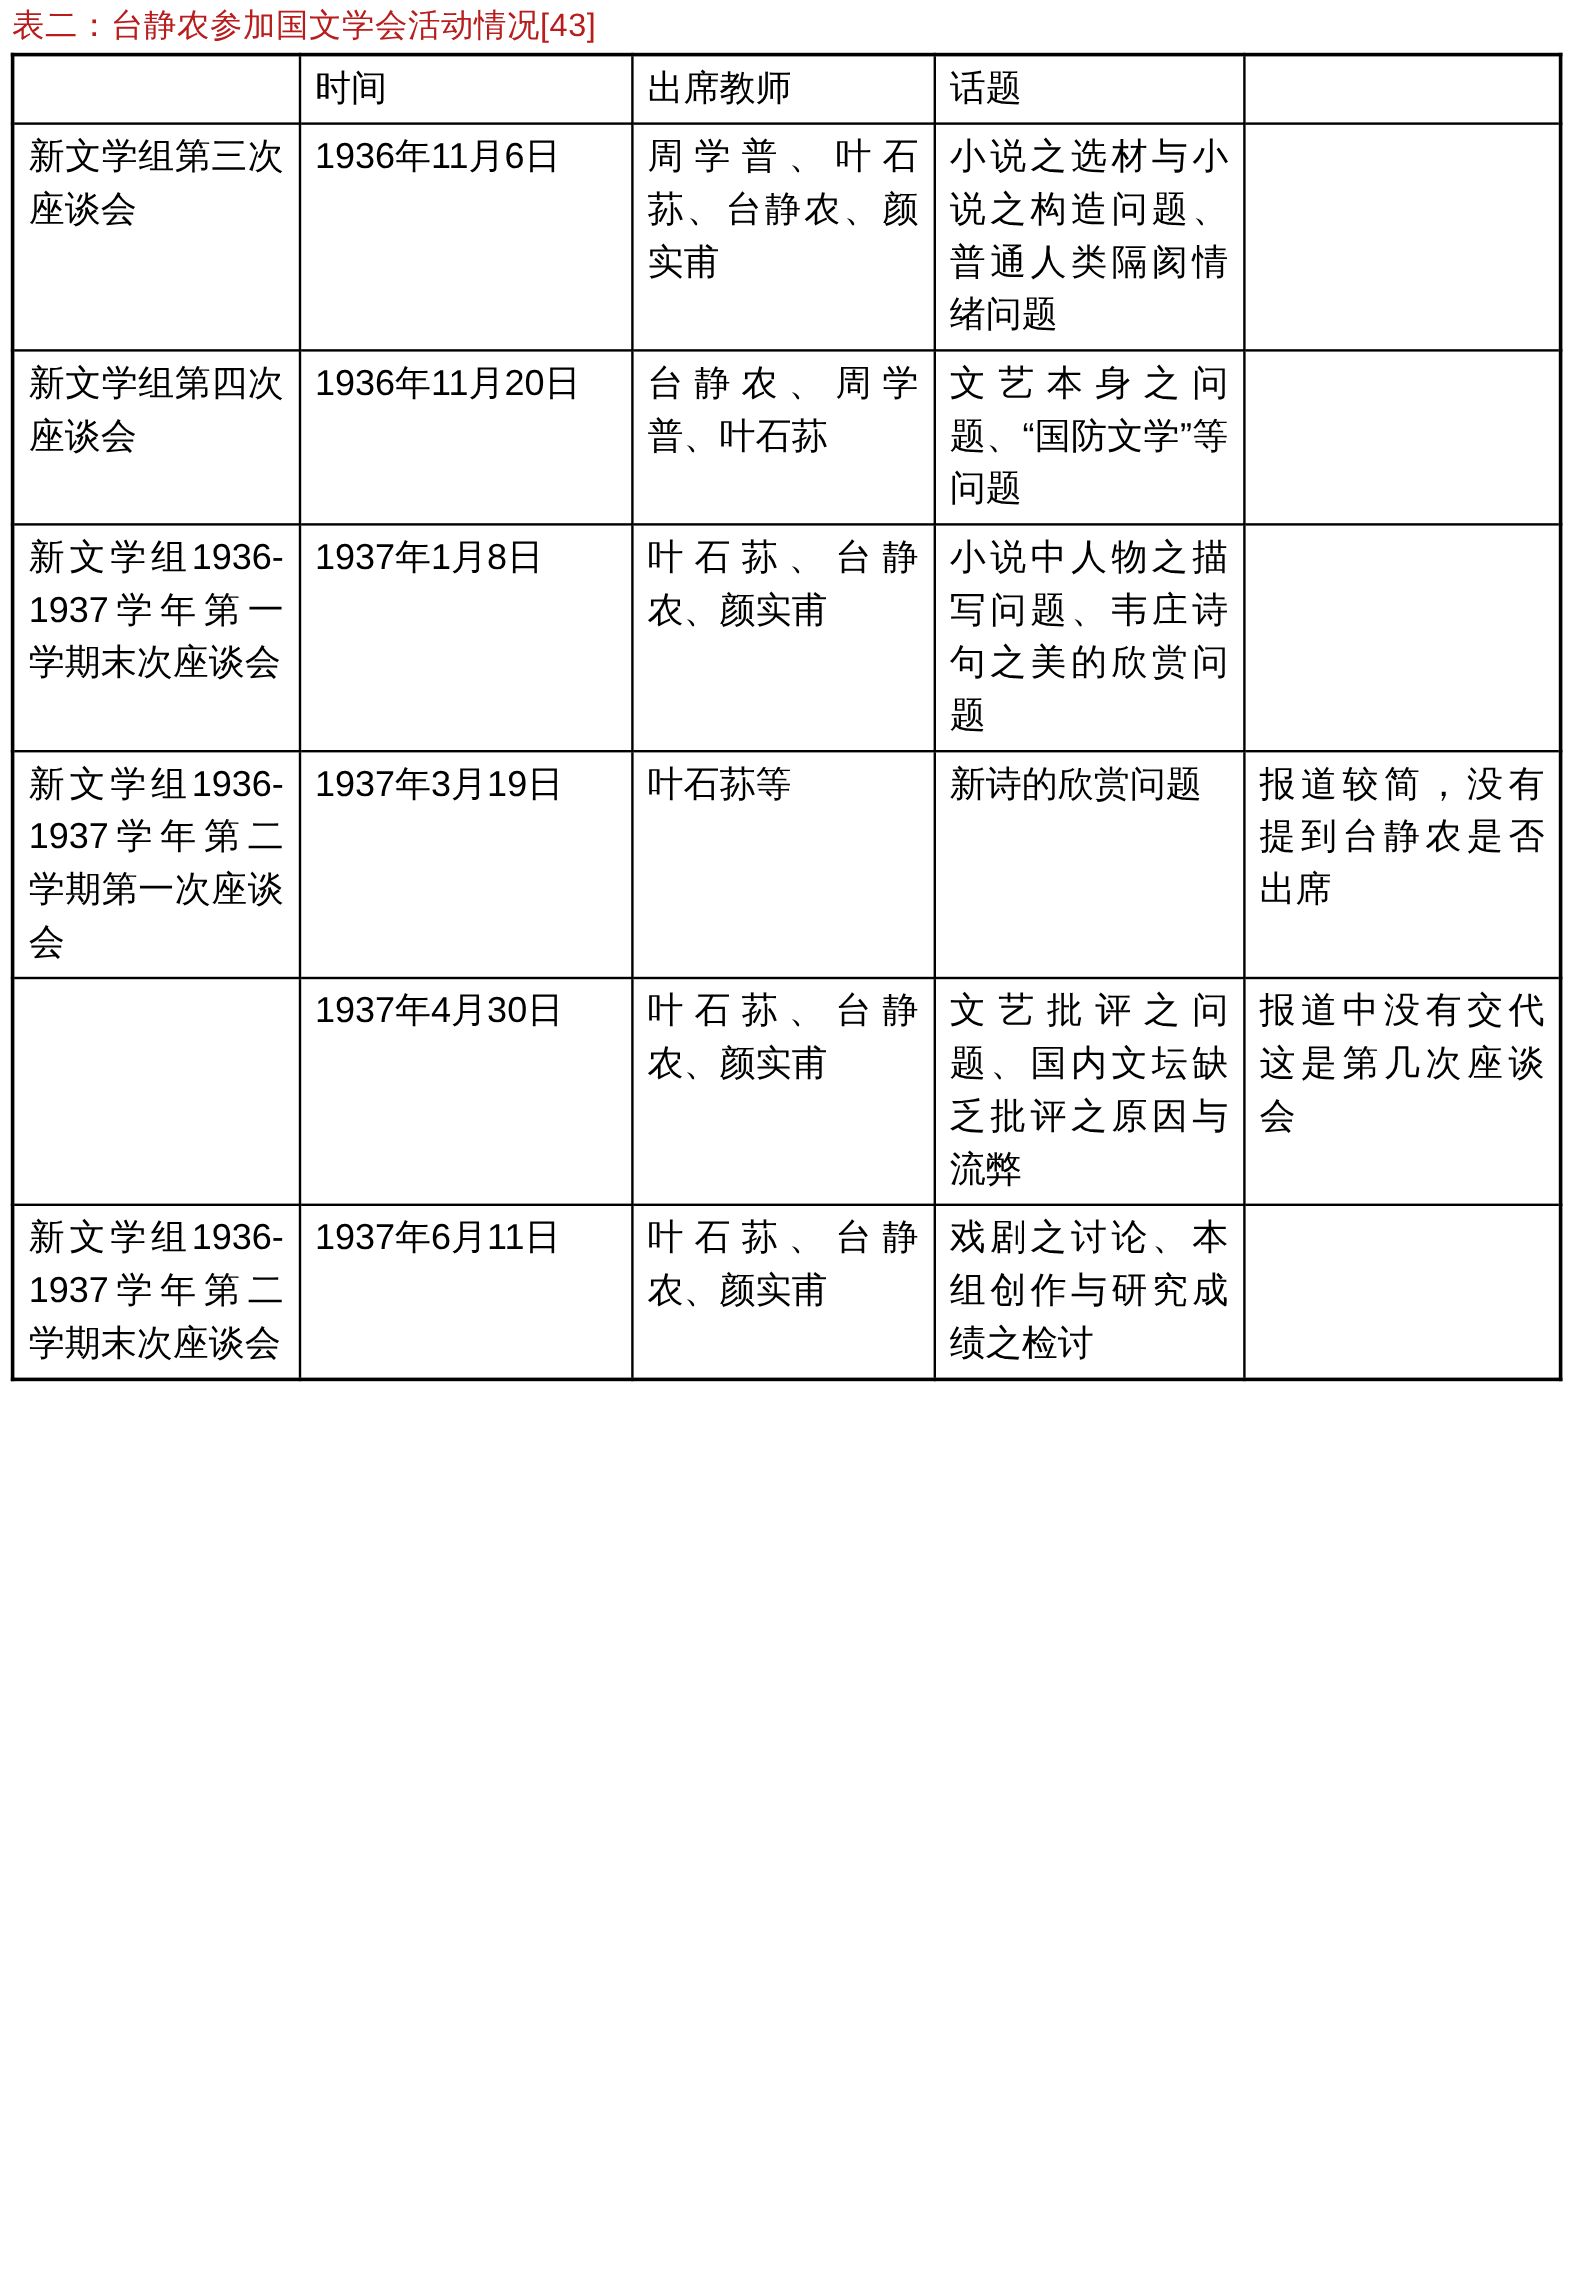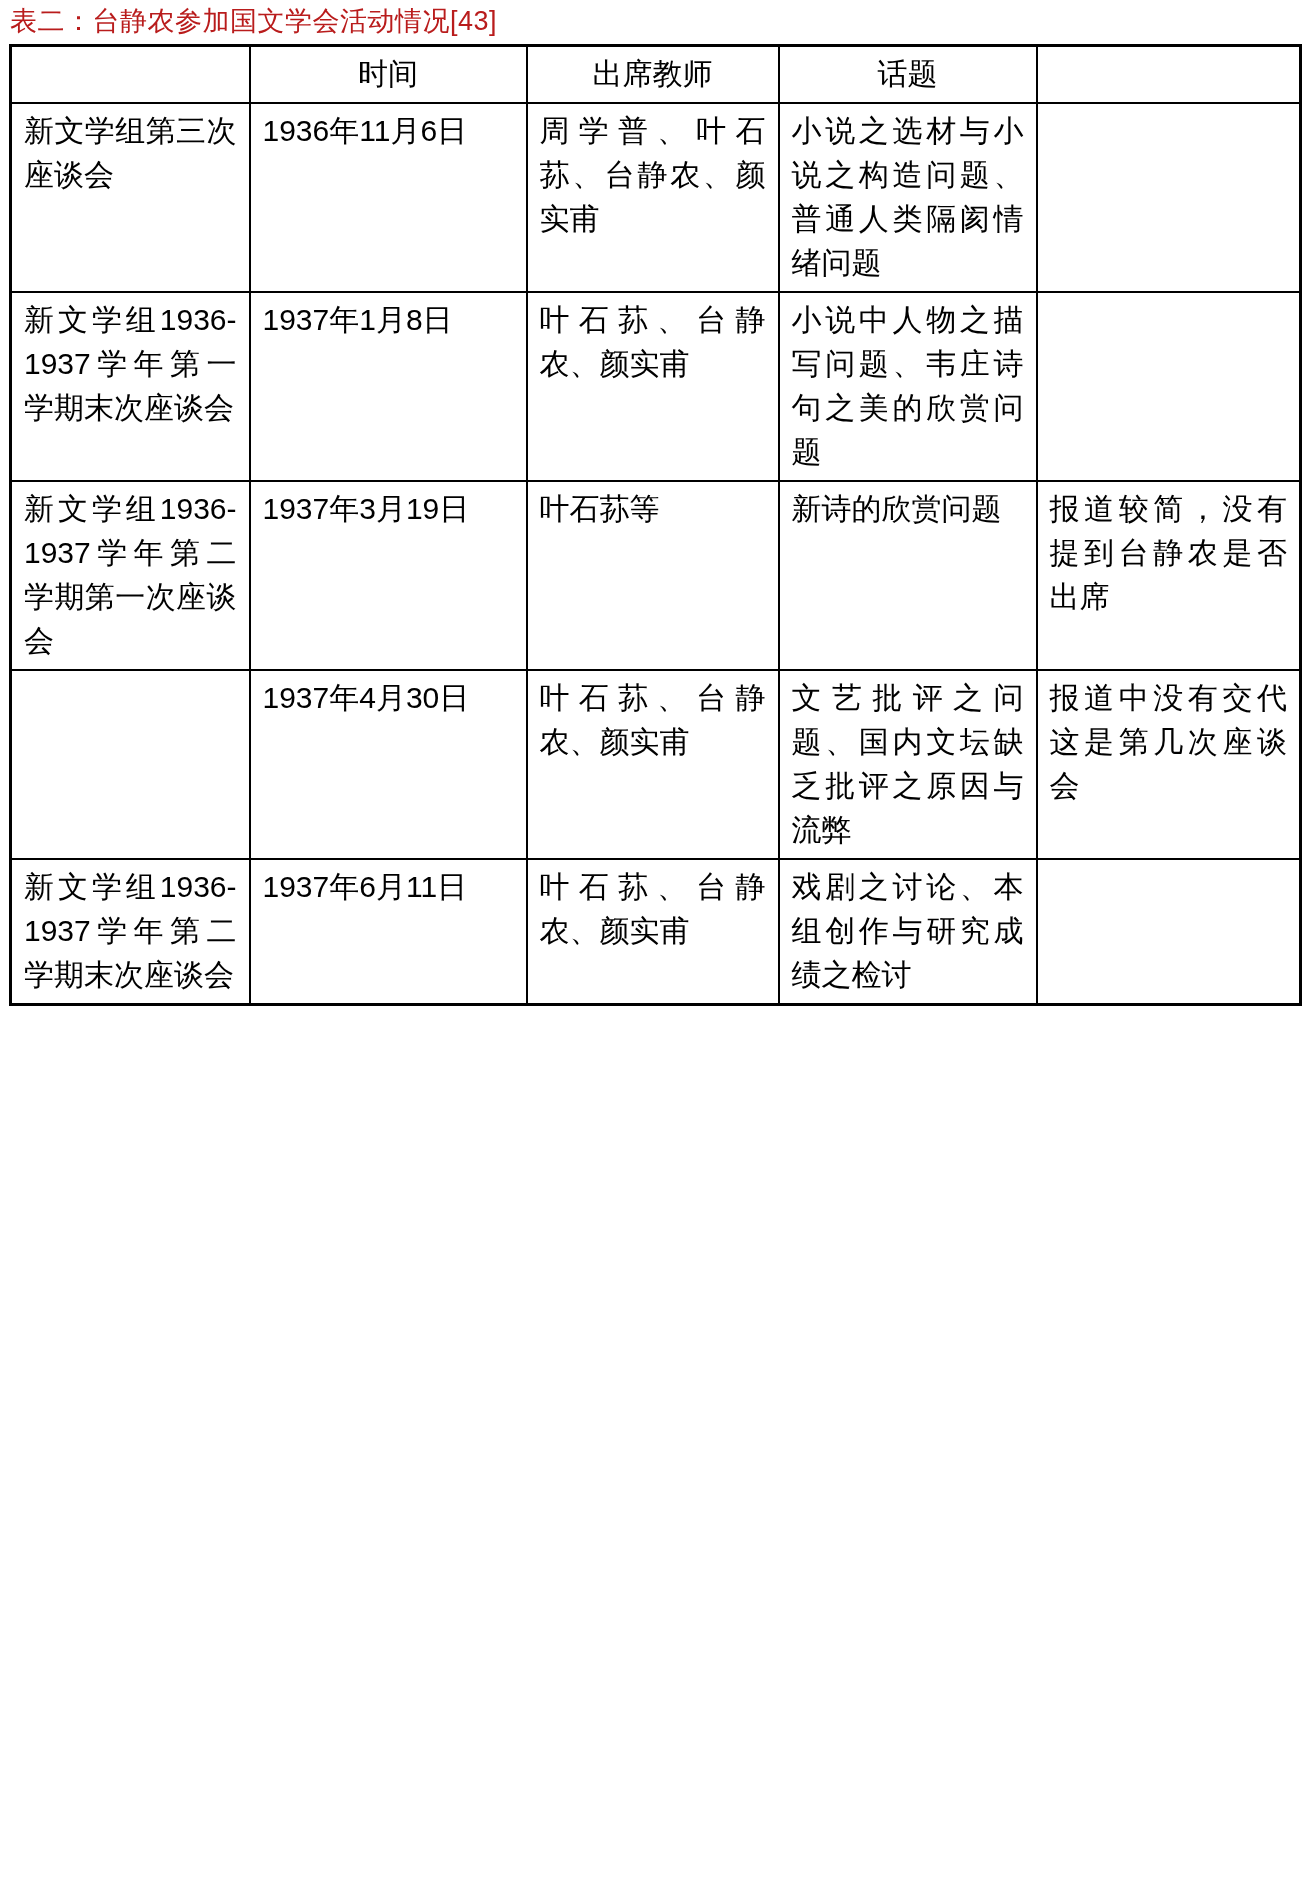--- a/index.html
+++ b/index.html
@@ -35,21 +35,21 @@
     vertical-align: top;
     font-weight: normal;
     font-size: 30px;
     line-height: 44px;
     padding: 5px 12px 6px 12px;
     text-align: justify;
     text-justify: inter-ideograph;
     overflow-wrap: break-word;
   }
   table.activity thead th {
-    text-align: center;
+    text-align: left;
     height: 44px;
   }
   td.c-time {
     text-align: left;
   }
 </style>
 </head>
 <body>
 
 <div class="page">
@@ -76,20 +76,27 @@
     <tbody id="tbody">
   <tr>
     <td class="c-event">新文学组第三次座谈会</td>
     <td class="c-time">1936年11月6日</td>
     <td class="c-teachers">周学普、叶石荪、台静农、颜实甫</td>
     <td class="c-topic">小说之选材与小说之构造问题、普通人类隔阂情绪问题</td>
     <td class="c-notes"></td>
   </tr>
 
 
+  <tr>
+    <td class="c-event">新文学组第四次座谈会</td>
+    <td class="c-time">1936年11月20日</td>
+    <td class="c-teachers">台静农、周学普、叶石荪</td>
+    <td class="c-topic">文艺本身之问题、“国防文学”等问题</td>
+    <td class="c-notes"></td>
+  </tr>
 
 
   <tr>
     <td class="c-event">新文学组1936-1937学年第一学期末次座谈会</td>
     <td class="c-time">1937年1月8日</td>
     <td class="c-teachers">叶石荪、台静农、颜实甫</td>
     <td class="c-topic">小说中人物之描写问题、韦庄诗句之美的欣赏问题</td>
     <td class="c-notes"></td>
   </tr>
 

